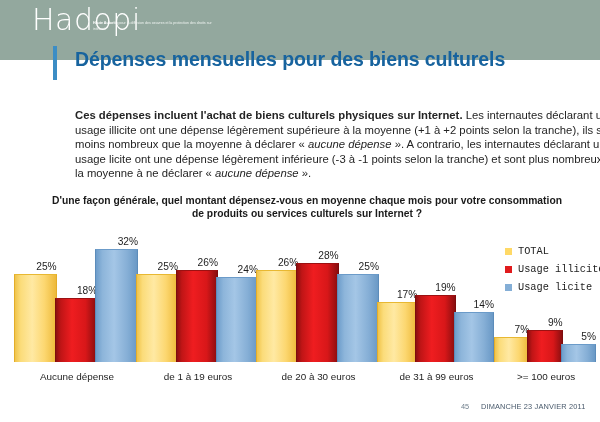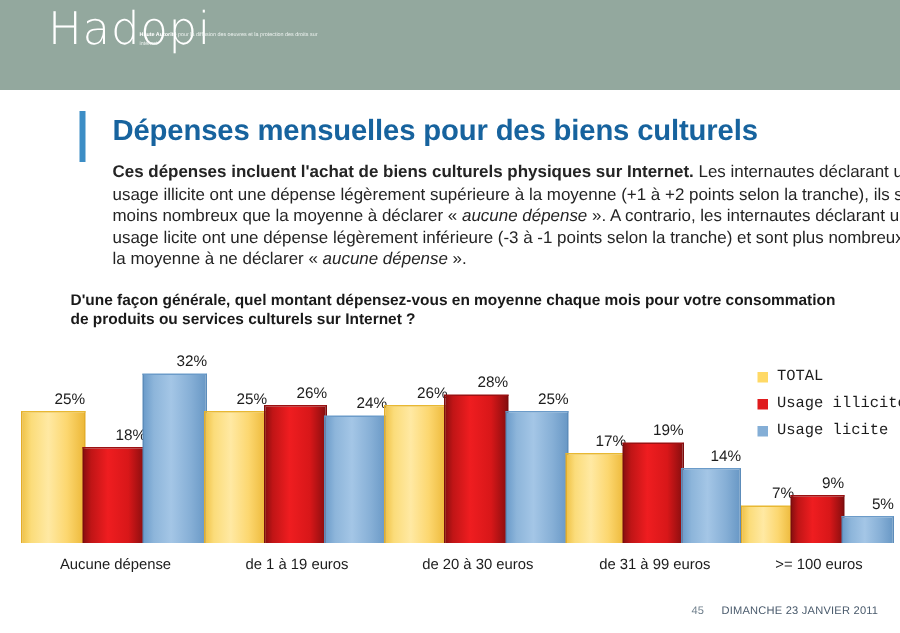--- a/index.html
+++ b/index.html
@@ -41,21 +41,21 @@
     font-family: "Liberation Sans", sans-serif;
   }
   .logo-tagline b {
     color: #ffffff;
     font-weight: bold;
   }
 
   
   .title-row {
     position: absolute;
-    left: 0; top: 74px;
+    left: 0; top: 46px;
     width: 600px;
     height: 36px;
   }
   .title-bar {
     position: absolute;
     left: 53px; top: 0px;
     width: 4px; height: 34px;
     background: #3c8dc5;
   }
   .page-title {
@@ -84,21 +84,21 @@
 
   
   .question {
     position: absolute;
     left: 47px; top: 194px;
     width: 520px;
     font-size: 10.3px;
     line-height: 13.4px;
     font-weight: bold;
     color: #1a1a1a;
-    text-align: left;
+    text-align: center;
   }
 
   
   .legend {
     position: absolute;
     left: 505px; top: 243px; font-family: Liberation Mono, monospace;
   }
   .legend-item {
     display: flex;
     align-items: center;

